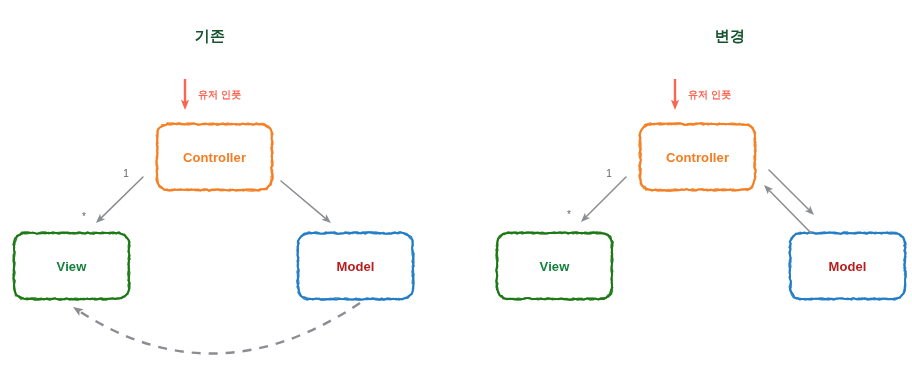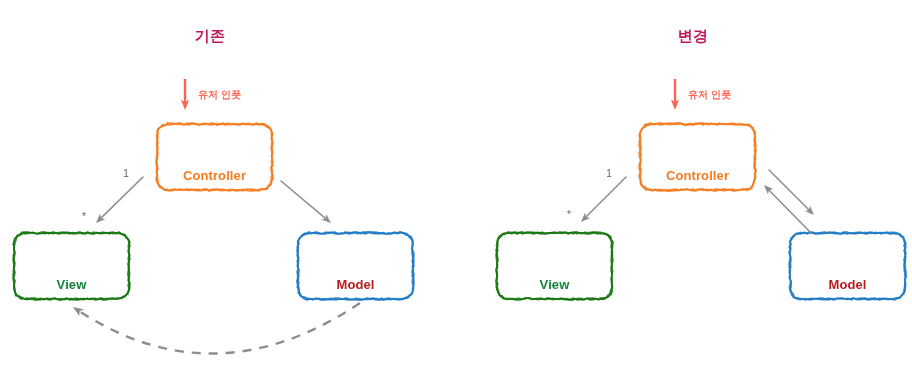--- a/index.html
+++ b/index.html
@@ -26,35 +26,34 @@
     left: 0;
     top: 0;
     width: 912px;
     height: 383px;
     display: block;
   }
   .panel-title {
     position: absolute;
     font-size: 15px;
     font-weight: bold;
-    color: #be185d;
+    color: #14532d;
     text-align: center;
     letter-spacing: 0.2px;
     white-space: nowrap;
     transform: translateX(-50%);
   }
   .node-label {
     position: absolute;
     font-size: 13px;
     font-weight: bold;
     text-align: center;
     white-space: nowrap;
     transform: translate(-50%, -50%);
     letter-spacing: 0.1px;
-    margin-top: 18px;
   }
   .node-label.controller { color: #f57c20; }
   .node-label.view { color: #15803d; }
   .node-label.model { color: #b91c1c; }
   .input-label {
     position: absolute;
     font-size: 10px;
     font-weight: bold;
     color: #fa6450;
     white-space: nowrap;
@@ -136,15 +135,15 @@
       <div class="input-label" style="left: 198px; top: 95px;">유저 인풋</div>
       <div class="mult-label" style="left: 126px; top: 173px;">1</div>
       <div class="mult-label" style="left: 84px; top: 216px;">*</div>
       <div class="panel-title" style="left: 210px; top: 27px;">기존</div>
       <div class="node-label controller" style="left: 697.5px; top: 157px;">Controller</div>
       <div class="node-label view" style="left: 554.5px; top: 266px;">View</div>
       <div class="node-label model" style="left: 847.5px; top: 266px;">Model</div>
       <div class="input-label" style="left: 688px; top: 95px;">유저 인풋</div>
       <div class="mult-label" style="left: 609px; top: 173px;">1</div>
       <div class="mult-label" style="left: 569px; top: 214px;">*</div>
-      <div class="panel-title" style="left: 693px; top: 27px;">변경</div>
+      <div class="panel-title" style="left: 730px; top: 27px;">변경</div>
     </div>
 </div>
 
 </body></html>

